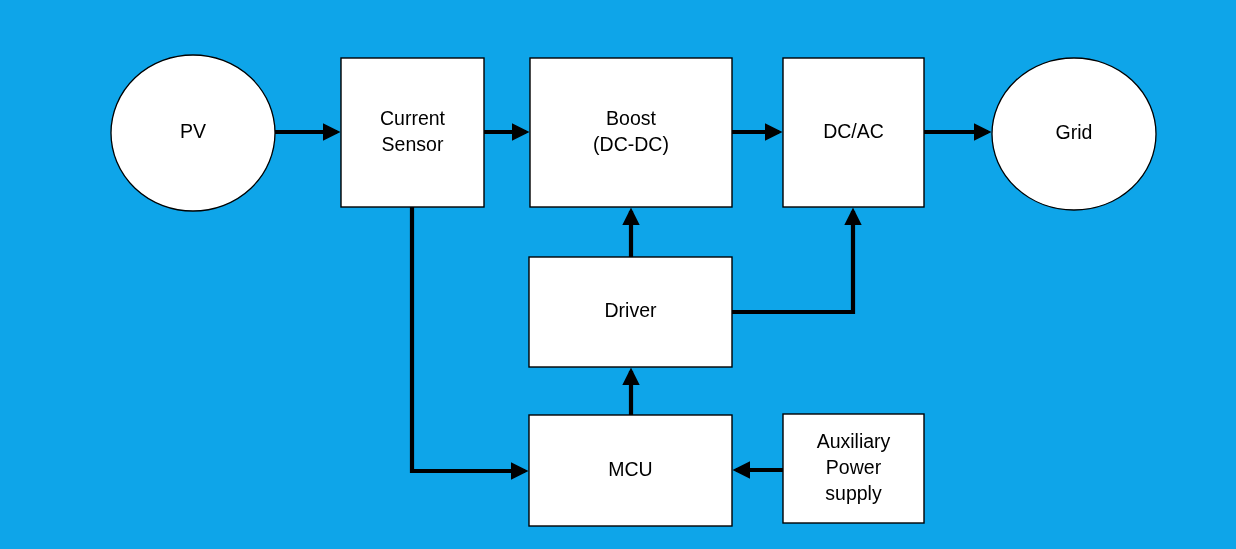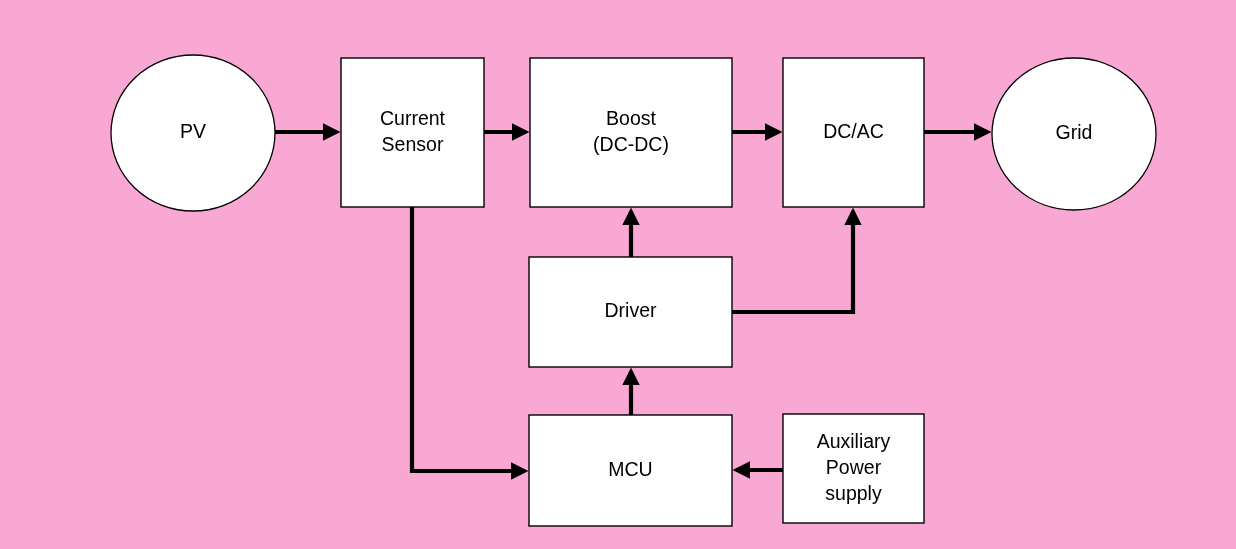--- a/index.html
+++ b/index.html
@@ -10,21 +10,21 @@
   body {
     width: 1236px;
     height: 549px;
     font-family: "Liberation Sans", sans-serif;
     overflow: hidden;
   }
   #diagram-root {
     position: relative;
     width: 1236px;
     height: 549px;
-    background: #f9a8d4;
+    background: #0ea5e9;
   }
   svg#diagram-canvas {
     display: block;
     width: 1236px;
     height: 549px;
   }
   .node-shape {
     fill: #ffffff;
     stroke: #000000;
   }

